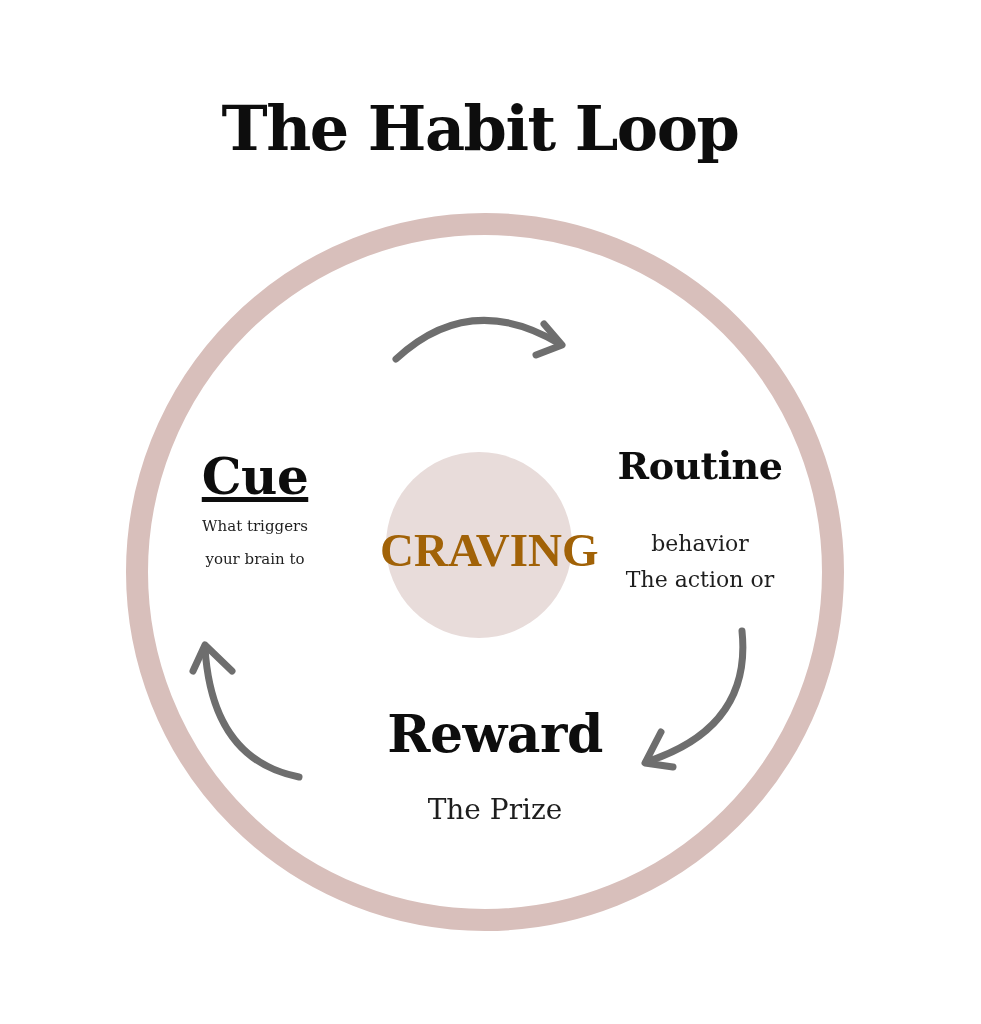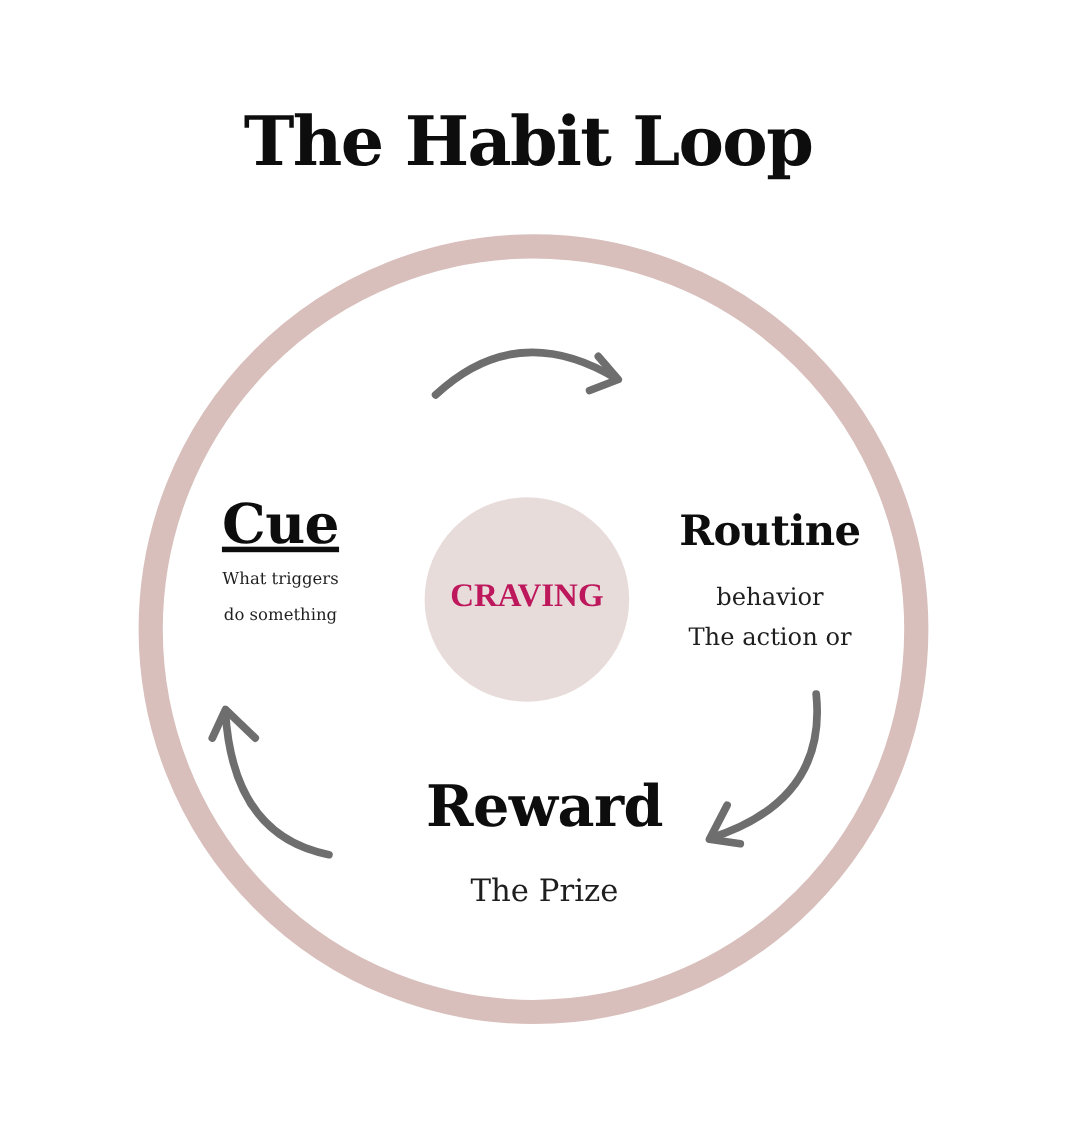--- a/index.html
+++ b/index.html
@@ -49,30 +49,30 @@
       letter-spacing: -0.5px;
     }
     .desc {
       font-family: "DejaVu Serif", "Liberation Serif", serif;
       color: #1e1e1e;
       font-size: 20px;
       line-height: 33px;
     }
     .cue-heading { left: 160px; width: 190px; top: 452px; font-size: 50px; text-decoration: underline; }
     .cue-desc { left: 160px; width: 190px; top: 510px; font-size: 15px; line-height: 33px; }
-    .routine-heading { left: 600px; width: 200px; top: 463px; font-size: 38px; }
+    .routine-heading { left: 600px; width: 200px; top: 447px; font-size: 38px; }
     .routine-desc { left: 600px; width: 200px; top: 526px; font-size: 22px; line-height: 36px; }
     .reward-heading { left: 370px; width: 250px; top: 708px; font-size: 52px; }
     .reward-desc { left: 370px; width: 250px; top: 795px; font-size: 28px; line-height: 30px; }
     .craving {
       left: 380px; width: 198px; top: 527px;
       font-family: "Liberation Serif", "DejaVu Serif", serif;
       font-weight: bold;
-      font-size: 30px;
-      color: #be185d;
+      font-size: 47px;
+      color: #a16207;
       letter-spacing: 0px;
     }
   </style>
 </head>
 <body>
 
 <div class="canvas">
 
   <div class="title">The Habit Loop</div>
 
@@ -94,21 +94,21 @@
 
     <g fill="none" stroke="#6e6e6e" stroke-linecap="round" stroke-linejoin="round">
       <path d="M 299 777 Q 212 760 205 648" stroke-width="7"></path>
       <path d="M 193 671 L 205 645 L 232 671" stroke-width="7"></path>
     </g>
   </svg>
 
   <div class="label heading cue-heading">Cue</div>
   <div class="label desc cue-desc">
     <div>What triggers</div>
-    <div>do something</div>
+    <div>your brain to</div>
   </div>
 
   <div class="label craving">CRAVING</div>
 
   <div class="label heading routine-heading">Routine</div>
   <div class="label desc routine-desc">
     <div>behavior</div>
     <div>The action or</div>
   </div>
 

